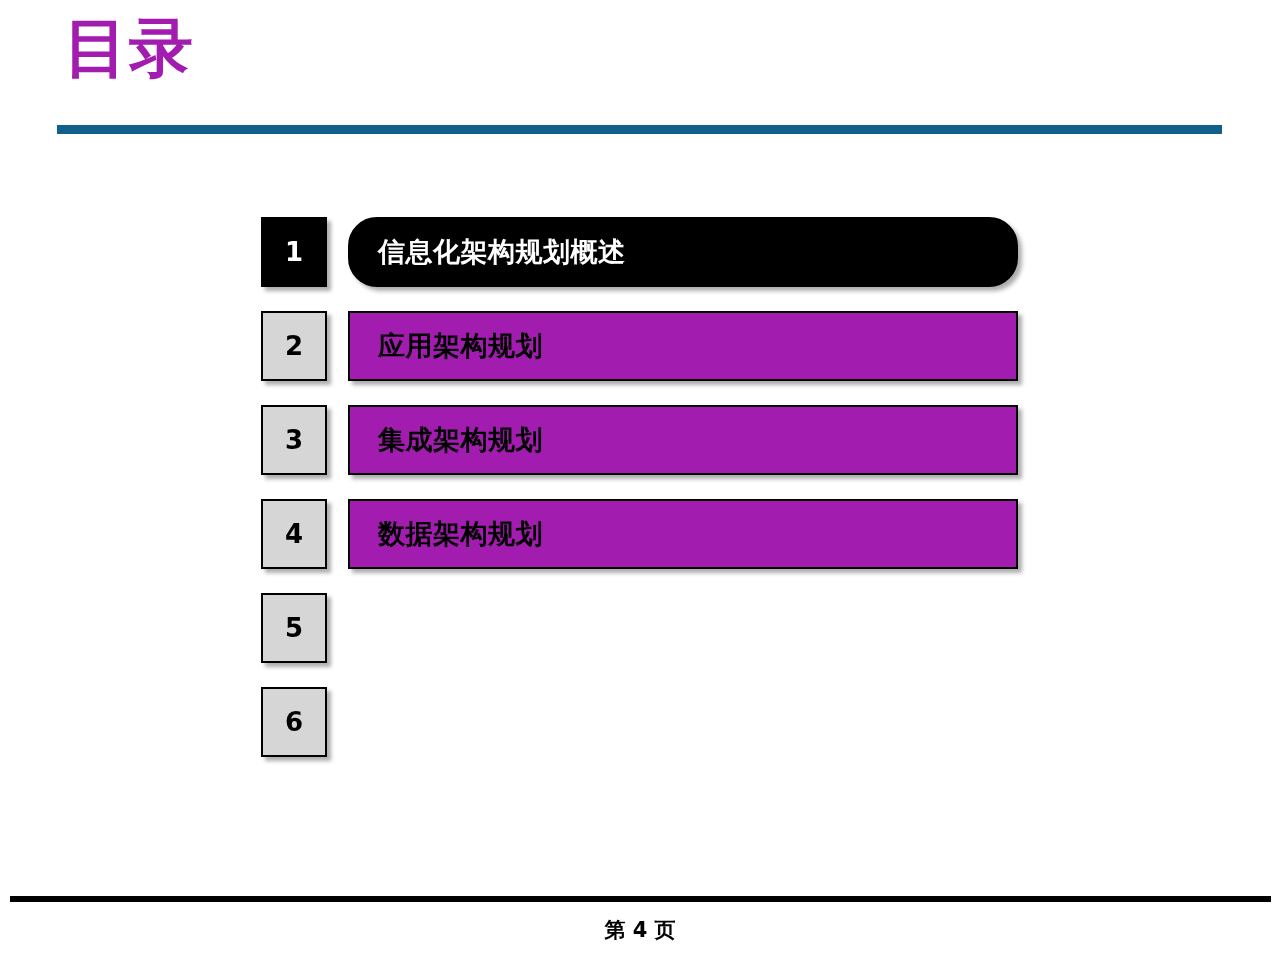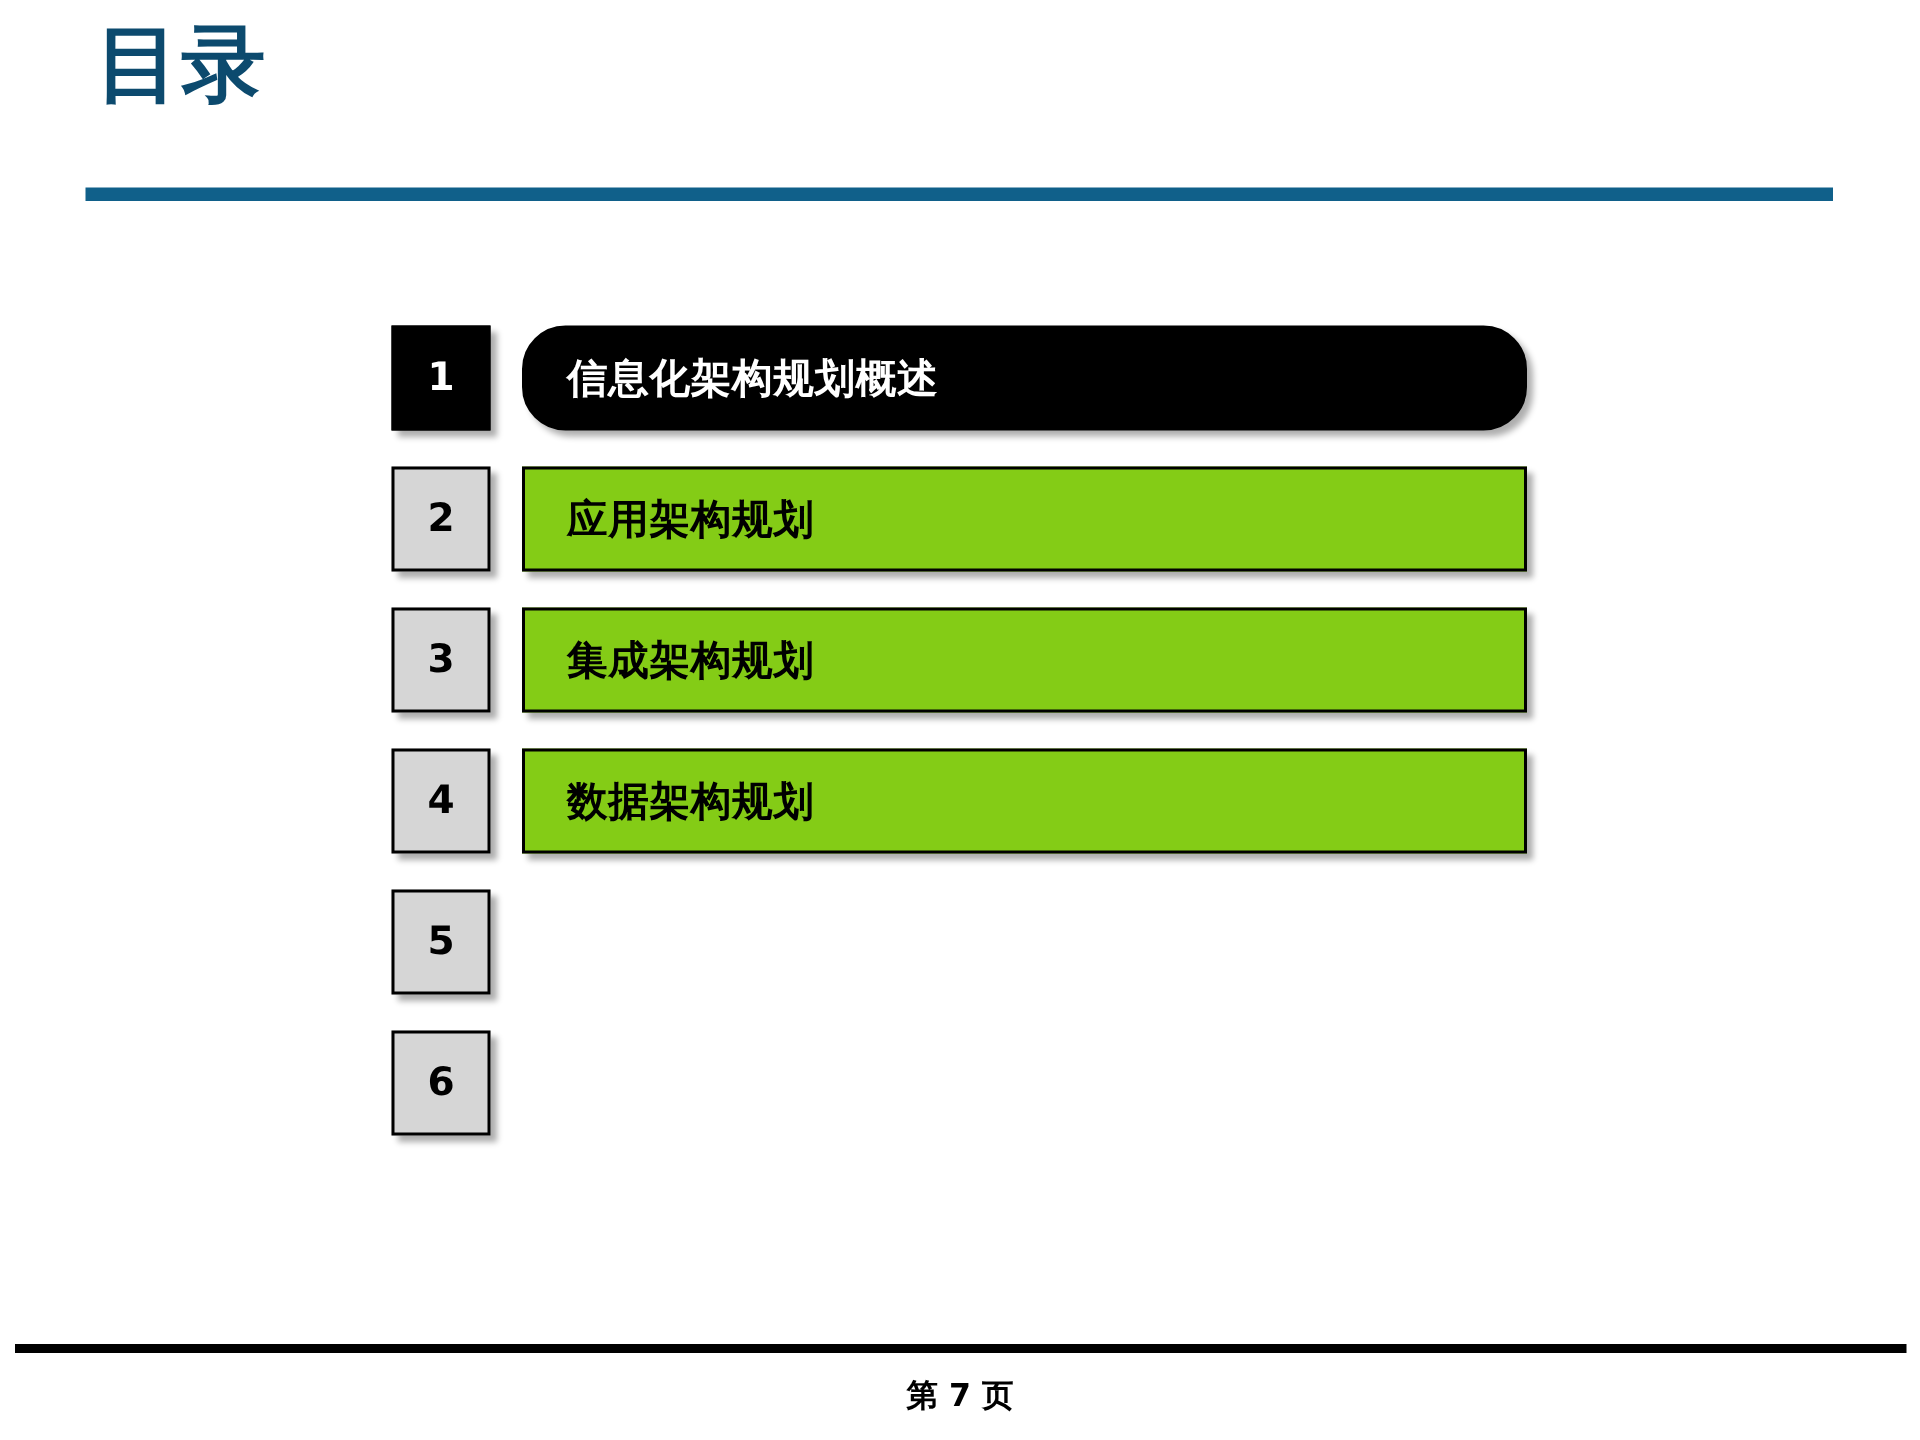--- a/index.html
+++ b/index.html
@@ -22,24 +22,24 @@
     width: 1280px;
     height: 960px;
     background: #ffffff;
   }
 
   
   #slide-title {
     position: absolute;
     left: 64px;
     top: 14px;
-    font-size: 56px;
+    font-size: 64px;
     font-weight: bold;
     line-height: 1.08;
-    color: #0c4a6e;
+    color: #a21caf;
     letter-spacing: 1px;
     white-space: nowrap;
   }
 
   #title-rule {
     position: absolute;
     left: 57px;
     top: 125px;
     width: 1165px;
     height: 9px;
@@ -79,21 +79,21 @@
   }
 
   .label-bar {
     position: absolute;
     left: 348px;
     top: 0;
     width: 670px;
     height: 70px;
     box-sizing: border-box;
     border: 2px solid #000000;
-    background: #84cc16;
+    background: #a21caf;
     display: flex;
     align-items: center;
     box-shadow: 4px 4px 4px rgba(0,0,0,0.32);
   }
 
   .label-text {
     padding-left: 28px;
     font-size: 27px;
     font-weight: bold;
     color: #000000;
@@ -192,15 +192,15 @@
 
     <div class="toc-row">
       <div class="num-box">
         <span>6</span>
       </div>
     </div>
 
   </div>
 
   <div id="footer-rule"></div>
-  <div id="footer-text">第 7 页</div>
+  <div id="footer-text">第 4 页</div>
 
 </div>
 
 </body></html>

